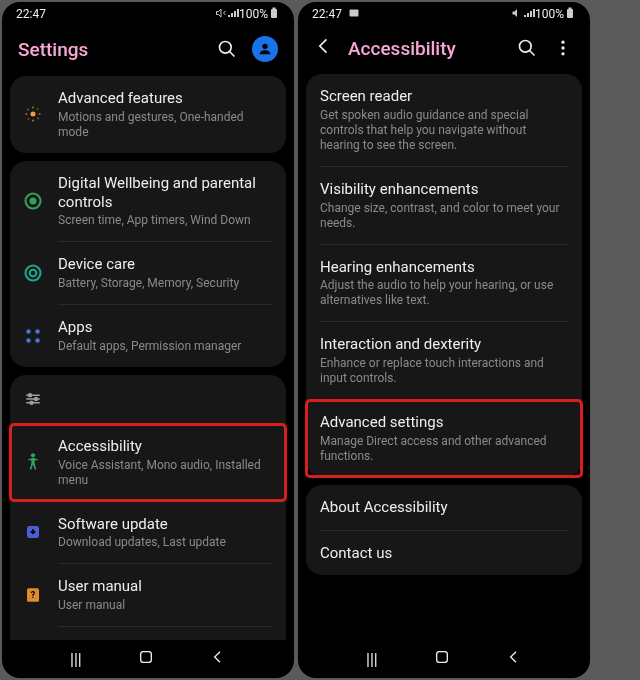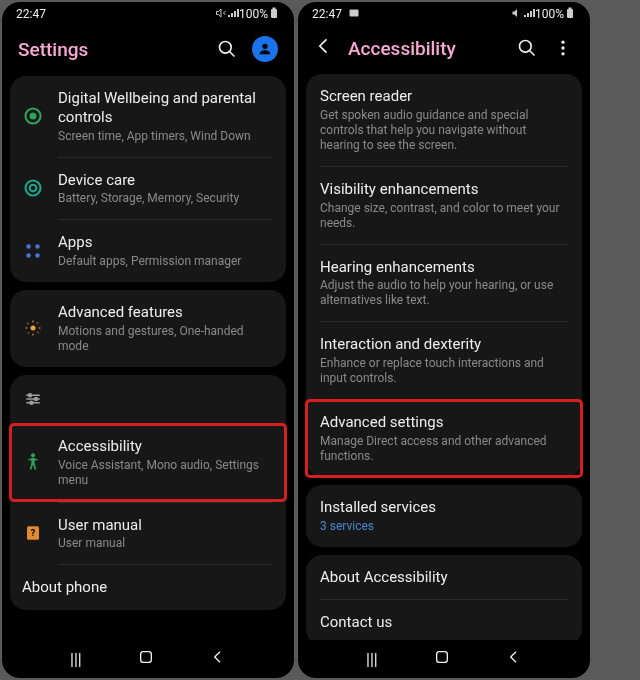--- a/index.html
+++ b/index.html
@@ -135,20 +135,35 @@
           <path d="M4 20c0-4 4-6 8-6s8 2 8 6z"></path>
         </svg>
     </div>
   </div>
 
   <div class="scroll">
 
     <div class="card">
       <div class="item with-icon">
         <span class="item-icon">
+          <svg width="20" height="20" viewBox="0 0 24 24" fill="#e9a33b">
+              <circle cx="12" cy="12" r="3"></circle>
+              <path d="M12 2l1 3h-2zM12 22l-1-3h2zM2 12l3-1v2zM22 12l-3 1v-2zM5 5l2 2-1 1zM19 19l-2-2 1-1zM5 19l2-2 1 1zM19 5l-2 2-1-1z"></path>
+            </svg>
+        </span>
+        <div class="item-text">
+          <div class="item-title">Advanced features</div>
+          <div class="item-sub">Motions and gestures, One-handed mode</div>
+        </div>
+      </div>
+    </div>
+
+    <div class="card">
+      <div class="item with-icon">
+        <span class="item-icon">
           <svg width="20" height="20" viewBox="0 0 24 24" fill="none" stroke="#2fa35a" stroke-width="2.5">
               <circle cx="12" cy="12" r="9"></circle>
               <circle cx="12" cy="12" r="3" fill="#2fa35a"></circle>
             </svg>
         </span>
         <div class="item-text">
           <div class="item-title">Digital Wellbeing and parental controls</div>
           <div class="item-sub">Screen time, App timers, Wind Down</div>
         </div>
       </div>
@@ -171,35 +186,20 @@
           <svg width="18" height="18" viewBox="0 0 24 24" fill="#4a74d6">
               <circle cx="6" cy="6" r="3"></circle>
               <circle cx="18" cy="6" r="3"></circle>
               <circle cx="6" cy="18" r="3"></circle>
               <circle cx="18" cy="18" r="3"></circle>
             </svg>
         </span>
         <div class="item-text">
           <div class="item-title">Apps</div>
           <div class="item-sub">Default apps, Permission manager</div>
-        </div>
-      </div>
-    </div>
-
-    <div class="card">
-      <div class="item with-icon">
-        <span class="item-icon">
-          <svg width="20" height="20" viewBox="0 0 24 24" fill="#e9a33b">
-              <circle cx="12" cy="12" r="3"></circle>
-              <path d="M12 2l1 3h-2zM12 22l-1-3h2zM2 12l3-1v2zM22 12l-3 1v-2zM5 5l2 2-1 1zM19 19l-2-2 1-1zM5 19l2-2 1 1zM19 5l-2 2-1-1z"></path>
-            </svg>
-        </span>
-        <div class="item-text">
-          <div class="item-title">Advanced features</div>
-          <div class="item-sub">Motions and gestures, One-handed mode</div>
         </div>
       </div>
     </div>
 
     <div class="card">
       <div class="item with-icon">
         <span class="item-icon">
           <svg width="18" height="18" viewBox="0 0 24 24" stroke="#9e9e9e" stroke-width="2" fill="none">
               <line x1="3" y1="7" x2="21" y2="7"></line>
               <line x1="3" y1="12" x2="21" y2="12"></line>
@@ -213,24 +213,36 @@
       <div class="divider"></div>
       <div class="item with-icon highlight">
         <span class="item-icon">
           <svg width="20" height="20" viewBox="0 0 24 24" fill="#2fa35a">
               <circle cx="12" cy="4" r="2.5"></circle>
               <path d="M12 7l-6 2v1l4 0 0 4-2 7h2l2-6 2 6h2l-2-7 0-4 4 0v-1z"></path>
             </svg>
         </span>
         <div class="item-text">
           <div class="item-title">Accessibility</div>
-          <div class="item-sub">Voice Assistant, Mono audio, Settings menu</div>
-        </div>
-      </div>
-      <div class="divider"></div>
+          <div class="item-sub">Voice Assistant, Mono audio, Installed menu</div>
+        </div>
+      </div>
+      <div class="divider"></div>
+      <div class="item with-icon">
+        <span class="item-icon">
+          <svg width="18" height="18" viewBox="0 0 24 24" fill="#4a5fd6">
+              <rect x="4" y="4" width="16" height="16" rx="3"></rect>
+              <path d="M12 8v6m-3-3l3 3 3-3" stroke="#000" stroke-width="2" fill="none"></path>
+            </svg>
+        </span>
+        <div class="item-text">
+          <div class="item-title">Software update</div>
+          <div class="item-sub">Download updates, Last update</div>
+        </div>
+      </div>
       <div class="divider"></div>
       <div class="item with-icon">
         <span class="item-icon">
           <svg width="18" height="18" viewBox="0 0 24 24" fill="#e08a2f">
               <rect x="4" y="3" width="16" height="18" rx="2"></rect>
               <text x="12" y="16" font-size="12" fill="#000" text-anchor="middle" font-weight="bold">?</text>
             </svg>
         </span>
         <div class="item-text">
           <div class="item-title">User manual</div>
@@ -349,28 +361,20 @@
       </div>
       <div class="divider no-indent"></div>
       <div class="item highlight">
         <div class="item-text">
           <div class="item-title">Advanced settings</div>
           <div class="item-sub">Manage Direct access and other advanced functions.</div>
         </div>
       </div>
     </div>
 
-    <div class="card">
-      <div class="item">
-        <div class="item-text">
-          <div class="item-title">Installed services</div>
-          <div class="item-sub link">3 services</div>
-        </div>
-      </div>
-    </div>
 
     <div class="card">
       <div class="item">
         <div class="item-text">
           <div class="item-title">About Accessibility</div>
         </div>
       </div>
       <div class="divider no-indent"></div>
       <div class="item">
         <div class="item-text">

